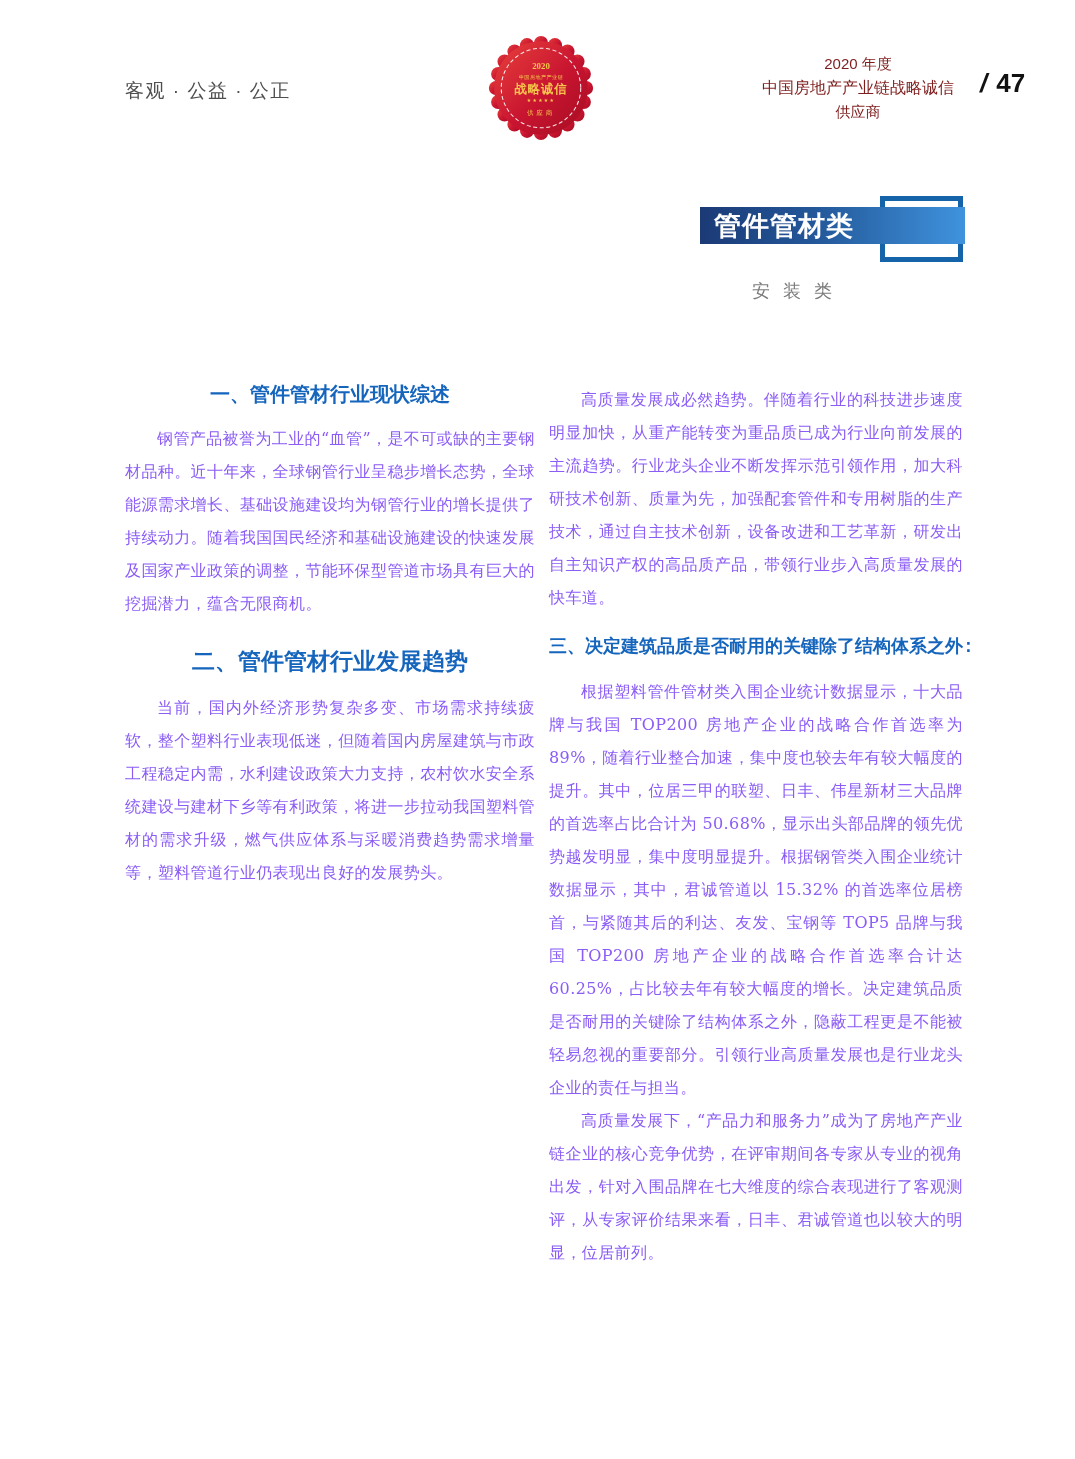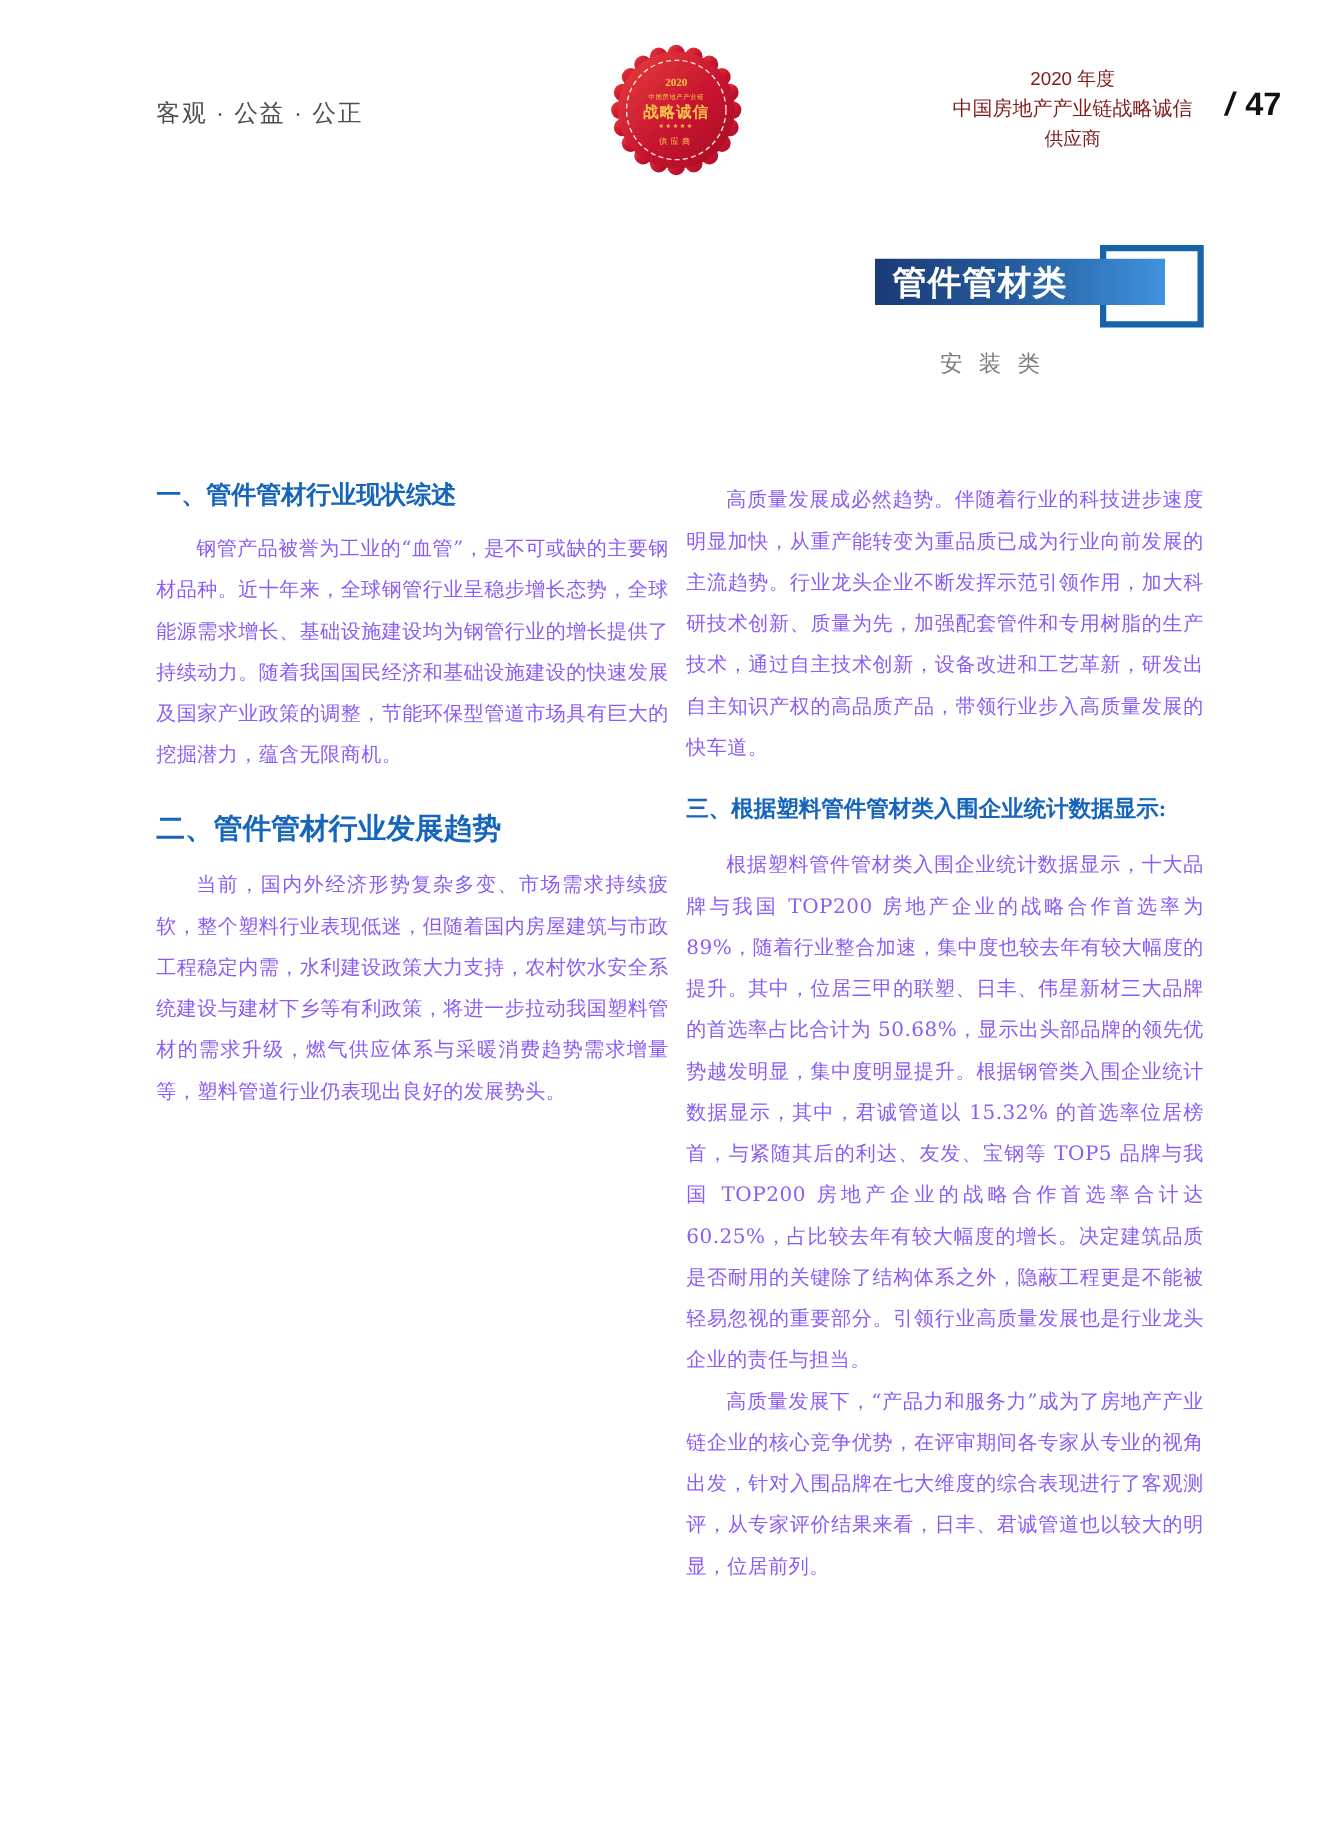--- a/index.html
+++ b/index.html
@@ -27,21 +27,21 @@
     font-family:"Liberation Sans", sans-serif;font-weight:bold;
     font-size:26px;color:#111;
   }
   .pageno .slash{font-style:italic;margin-right:9px;}
   
   .bracket{
     position:absolute;left:880px;top:196px;width:73px;height:56px;
     border:5px solid #1563a8;background:transparent;z-index:1;
   }
   .banner{
-    position:absolute;left:700px;top:207px;width:232px;height:37px;z-index:2;
+    position:absolute;left:700px;top:207px;width:265px;height:37px;z-index:2;
     background:linear-gradient(90deg,#1b3a76 0%,#24599b 45%,#3f93dd 100%);
     display:flex;align-items:center;
   }
   .banner .bt{
     font-family:"Liberation Sans", sans-serif;font-weight:bold;
     color:#ffffff;font-size:27px;padding-left:14px;letter-spacing:1px;
   }
   .subcat{
     position:absolute;left:712px;top:250px;width:160px;text-align:center;
     font-family:"Liberation Sans", sans-serif;
@@ -49,22 +49,22 @@
   }
   
   .col{position:absolute;top:383px;}
   .col.left{left:125px;width:410px;}
   .col.right{left:549px;width:414px;}
   .col p{
     margin:0;font-size:16px;line-height:33px;color:#8b5cf6;
     text-align:justify;text-indent:2em;letter-spacing:0.4px;
   }
   .h{
-    font-family:Liberation Serif, serif;font-weight:bold;
-    color:#1565bd;line-height:26px;
+    font-family:Liberation Mono, monospace;font-weight:bold;
+    color:#1565bd;line-height:26px;text-align:center;
   }
   .hd1{font-size:20px;margin:0 0 13px 0;}
   .hd2{font-size:23px;margin:30px 0 15px 0;}
   .hd3{font-size:18px;margin:20px 0 15px 0;white-space:nowrap;}
 </style>
 </head>
 <body>
 
 <div class="page">
 
@@ -127,18 +127,18 @@
 
   <div class="col left">
     <div class="h hd1">一、管件管材行业现状综述</div>
     <p>钢管产品被誉为工业的“血管”，是不可或缺的主要钢材品种。近十年来，全球钢管行业呈稳步增长态势，全球能源需求增长、基础设施建设均为钢管行业的增长提供了持续动力。随着我国国民经济和基础设施建设的快速发展及国家产业政策的调整，节能环保型管道市场具有巨大的挖掘潜力，蕴含无限商机。</p>
     <div class="h hd2">二、管件管材行业发展趋势</div>
     <p>当前，国内外经济形势复杂多变、市场需求持续疲软，整个塑料行业表现低迷，但随着国内房屋建筑与市政工程稳定内需，水利建设政策大力支持，农村饮水安全系统建设与建材下乡等有利政策，将进一步拉动我国塑料管材的需求升级，燃气供应体系与采暖消费趋势需求增量等，塑料管道行业仍表现出良好的发展势头。</p>
   </div>
 
   <div class="col right">
     <p>高质量发展成必然趋势。伴随着行业的科技进步速度明显加快，从重产能转变为重品质已成为行业向前发展的主流趋势。行业龙头企业不断发挥示范引领作用，加大科研技术创新、质量为先，加强配套管件和专用树脂的生产技术，通过自主技术创新，设备改进和工艺革新，研发出自主知识产权的高品质产品，带领行业步入高质量发展的快车道。</p>
-    <div class="h hd3">三、根据塑料管件管材类入围企业统计数据显示:</div>
+    <div class="h hd3">三、决定建筑品质是否耐用的关键除了结构体系之外:</div>
     <p>根据塑料管件管材类入围企业统计数据显示，十大品牌与我国 TOP200 房地产企业的战略合作首选率为 89%，随着行业整合加速，集中度也较去年有较大幅度的提升。其中，位居三甲的联塑、日丰、伟星新材三大品牌的首选率占比合计为 50.68%，显示出头部品牌的领先优势越发明显，集中度明显提升。根据钢管类入围企业统计数据显示，其中，君诚管道以 15.32% 的首选率位居榜首，与紧随其后的利达、友发、宝钢等 TOP5 品牌与我国 TOP200 房地产企业的战略合作首选率合计达 60.25%，占比较去年有较大幅度的增长。决定建筑品质是否耐用的关键除了结构体系之外，隐蔽工程更是不能被轻易忽视的重要部分。引领行业高质量发展也是行业龙头企业的责任与担当。</p>
     <p>高质量发展下，“产品力和服务力”成为了房地产产业链企业的核心竞争优势，在评审期间各专家从专业的视角出发，针对入围品牌在七大维度的综合表现进行了客观测评，从专家评价结果来看，日丰、君诚管道也以较大的明显，位居前列。</p>
   </div>
 
 </div>
 
 </body></html>

